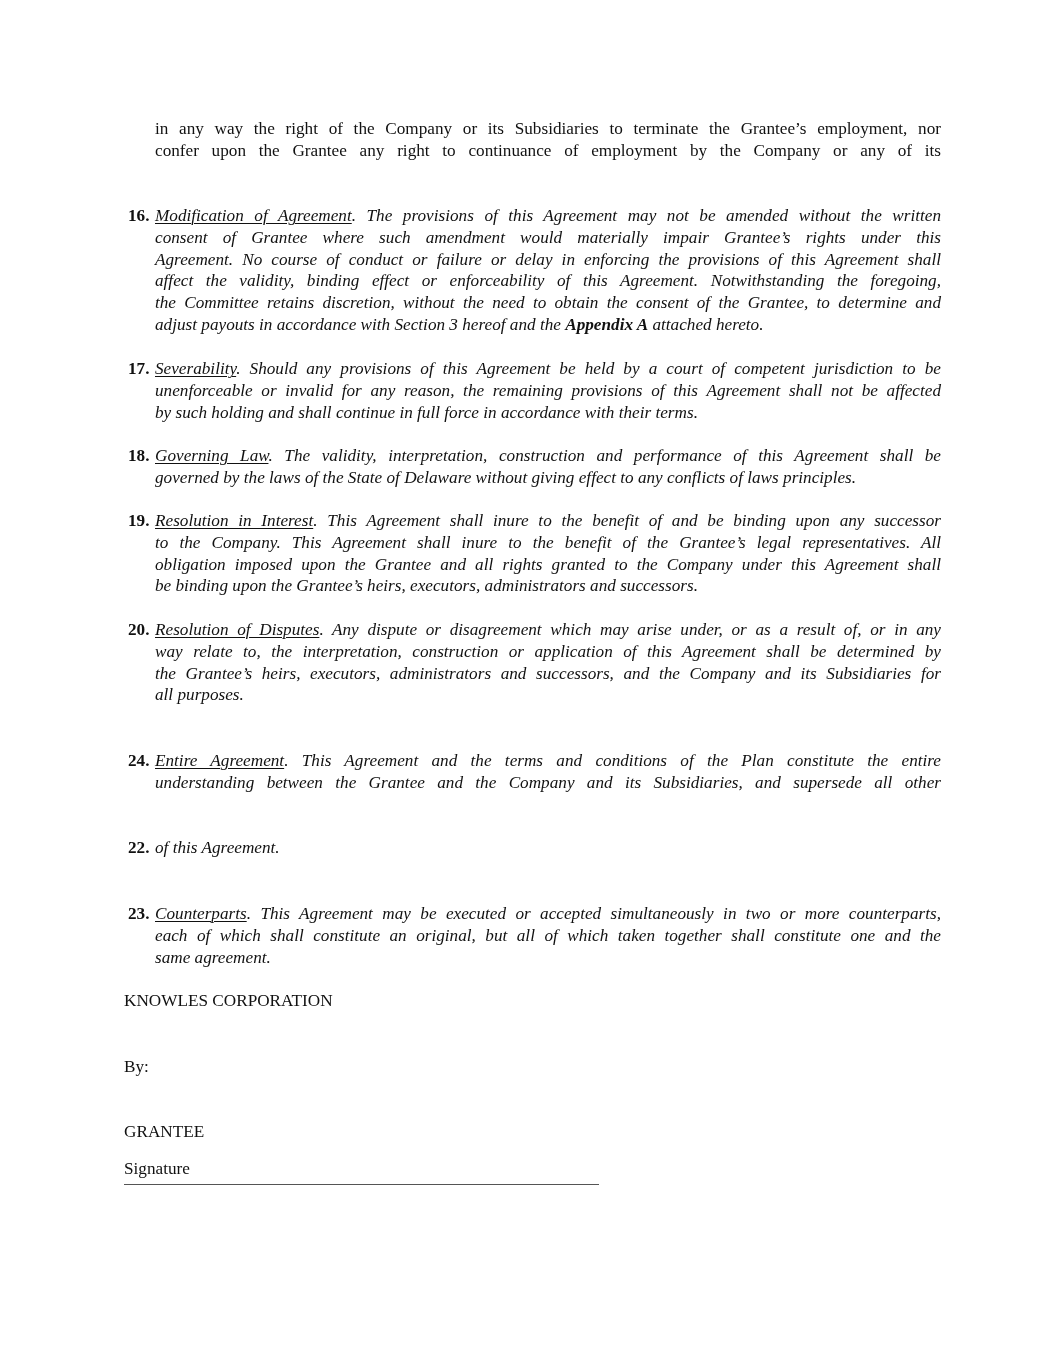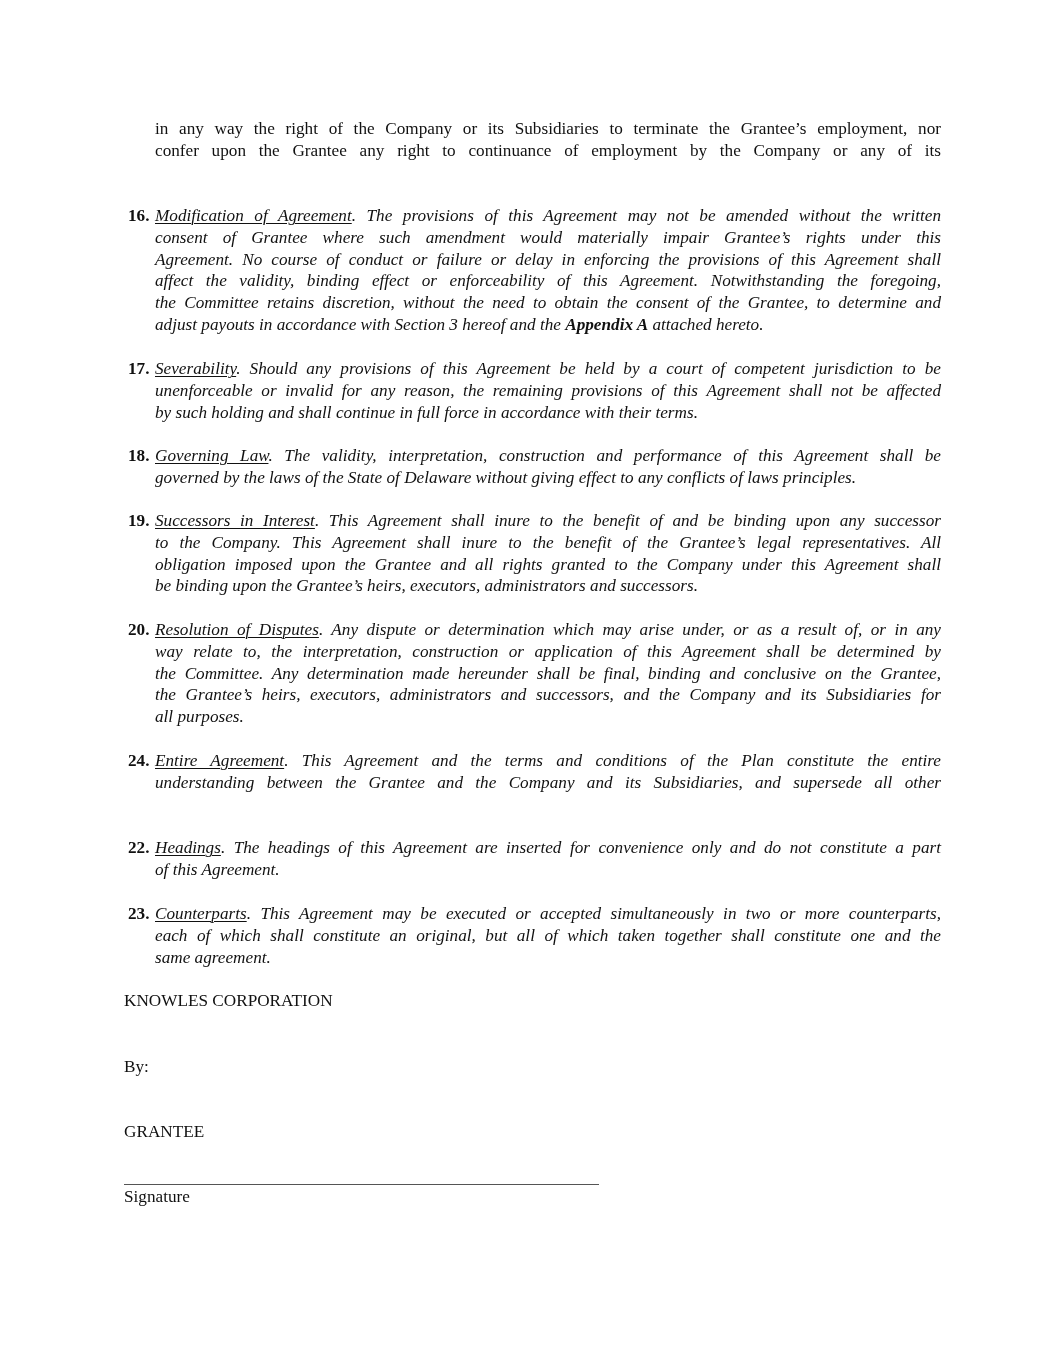--- a/index.html
+++ b/index.html
@@ -55,62 +55,60 @@
     <span class="num">18.</span>
     <div class="body">
       <span class="ln"><span class="u">Governing Law</span><span>.  The validity, interpretation, construction and performance of this Agreement shall be</span></span>
       <span class="ln last">governed by the laws of the State of Delaware without giving effect to any conflicts of laws principles.</span>
     </div>
   </div>
 
   <div class="item" style="top:510px;">
     <span class="num">19.</span>
     <div class="body">
-      <span class="ln"><span class="u">Successors in Interest</span><span>.  This Agreement shall inure to the benefit of and be binding upon any successor</span></span>
+      <span class="ln"><span class="u">Resolution in Interest</span><span>.  This Agreement shall inure to the benefit of and be binding upon any successor</span></span>
       <span class="ln">to the Company.  This Agreement shall inure to the benefit of the Grantee’s legal representatives.  All</span>
       <span class="ln">obligation imposed upon the Grantee and all rights granted to the Company under this Agreement shall</span>
       <span class="ln last">be binding upon the Grantee’s heirs, executors, administrators and successors.</span>
     </div>
   </div>
 
   <div class="item" style="top:619px;">
     <span class="num">20.</span>
     <div class="body">
-      <span class="ln"><span class="u">Resolution of Disputes</span><span>. Any dispute or determination which may arise under, or as a result of, or in any</span></span>
+      <span class="ln"><span class="u">Resolution of Disputes</span><span>. Any dispute or disagreement which may arise under, or as a result of, or in any</span></span>
       <span class="ln">way relate to, the interpretation, construction or application of this Agreement shall be determined by</span>
-      <span class="ln">the Committee.  Any determination made hereunder shall be final, binding and conclusive on the Grantee,</span>
       <span class="ln">the Grantee’s heirs, executors, administrators and successors, and the Company and its Subsidiaries for</span>
       <span class="ln last">all purposes.</span>
     </div>
   </div>
 
   <div class="item" style="top:750px;">
     <span class="num">24.</span>
     <div class="body">
       <span class="ln"><span class="u">Entire Agreement</span><span>. This Agreement and the terms and conditions of the Plan constitute the entire</span></span>
       <span class="ln">understanding between the Grantee and the Company and its Subsidiaries, and supersede all other</span>
     </div>
   </div>
 
   <div class="item" style="top:837px;">
     <span class="num">22.</span>
     <div class="body">
-      <span class="ln"><span class="u">Headings</span><span>.  The headings of this Agreement are inserted for convenience only and do not constitute a part</span></span>
       <span class="ln last">of this Agreement.</span>
     </div>
   </div>
 
   <div class="item" style="top:903px;">
     <span class="num">23.</span>
     <div class="body">
       <span class="ln"><span class="u">Counterparts</span><span>.  This Agreement may be executed or accepted simultaneously in two or more counterparts,</span></span>
       <span class="ln">each of which shall constitute an original, but all of which taken together shall constitute one and the</span>
       <span class="ln last">same agreement.</span>
     </div>
   </div>
 
   <div class="sig-block" style="top:990px;">KNOWLES CORPORATION</div>
   <div class="sig-block" style="top:1056px;">By:</div>
   <div class="sig-block" style="top:1121px;">GRANTEE</div>
   <div class="sig-line"></div>
-  <div class="sig-block" style="top:1186px;">Signature</div>
+  <div class="sig-block" style="top:1158px;">Signature</div>
 
 </div>
 
 </body></html>

